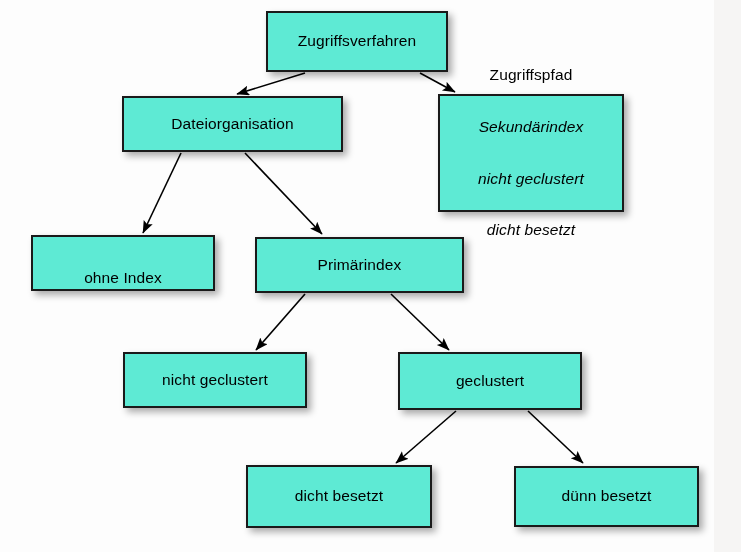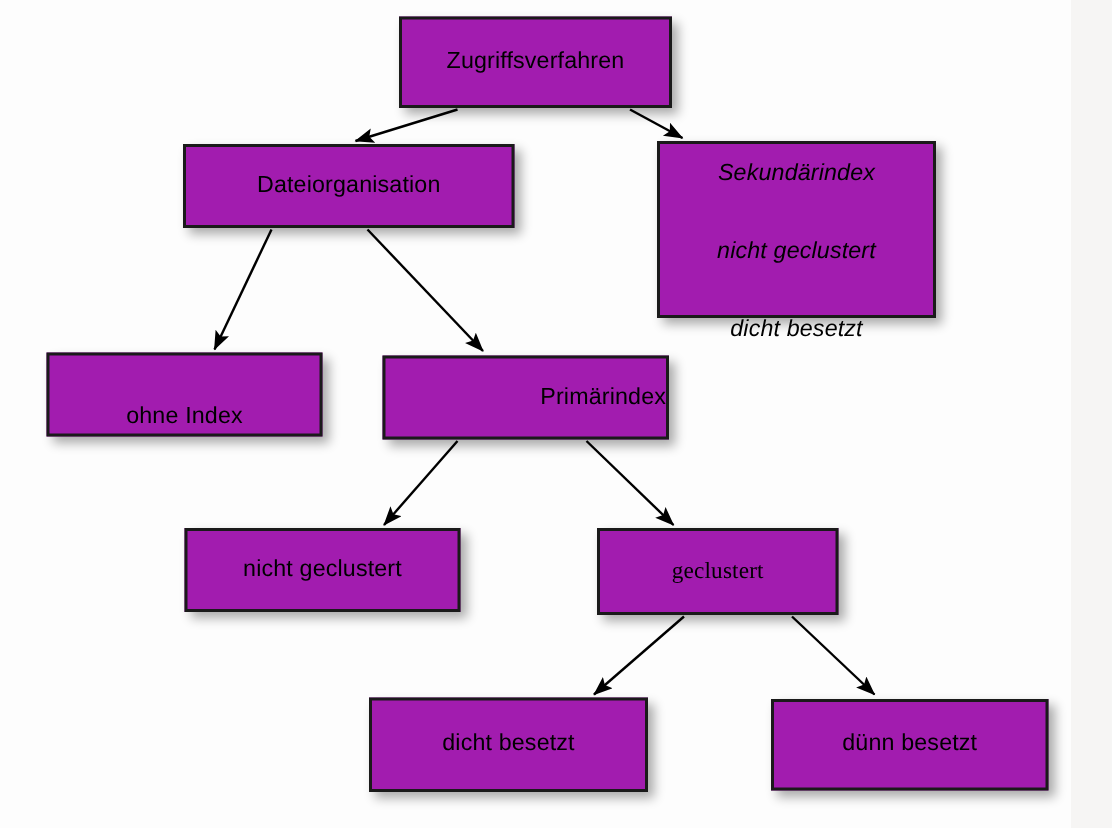--- a/index.html
+++ b/index.html
@@ -33,21 +33,21 @@
   #edges {
     position: absolute;
     left: 0;
     top: 0;
     width: 714px;
     height: 552px;
     pointer-events: none;
   }
   .node {
     position: absolute;
-    background: #a21caf;
+    background: #5eead4;
     border: 2px solid #1a1a1a;
     box-shadow: 4px 4px 7px rgba(0,0,0,0.33);
     display: flex;
     flex-direction: column;
     align-items: center;
     justify-content: center;
     box-sizing: border-box;
     color: #000000;
     font-size: 15.5px;
     line-height: 1.35;
@@ -85,34 +85,35 @@
       </g>
   </svg>
   <div id="node-layer">
       <div class="node" style="left: 266px; top: 11px; width: 182px; height: 61px;">
         <span class="line">Zugriffsverfahren</span>
       </div>
       <div class="node" style="left: 122px; top: 96px; width: 221px; height: 56px;">
         <span class="line">Dateiorganisation</span>
       </div>
       <div class="node" style="left: 438px; top: 94px; width: 186px; height: 118px;">
+        <span class="line">Zugriffspfad</span>
         <span class="line italic">Sekundärindex</span>
         <span class="line italic">nicht geclustert</span>
         <span class="line italic">dicht besetzt</span>
       </div>
       <div class="node" style="left: 31px; top: 235px; width: 184px; height: 56px; justify-content: flex-end;">
         <span class="line">ohne Index</span>
       </div>
-      <div class="node" style="left: 255px; top: 237px; width: 191px; height: 56px; align-items: flex-end;">
+      <div class="node" style="left: 255px; top: 237px; width: 209px; height: 56px;">
         <span class="line">Primärindex</span>
       </div>
       <div class="node" style="left: 123px; top: 352px; width: 184px; height: 56px;">
         <span class="line">nicht geclustert</span>
       </div>
-      <div class="node" style="left: 398px; top: 352px; width: 161px; height: 58px; font-family: Liberation Serif, serif;">
+      <div class="node" style="left: 398px; top: 352px; width: 184px; height: 58px;">
         <span class="line">geclustert</span>
       </div>
       <div class="node" style="left: 246px; top: 465px; width: 186px; height: 63px;">
         <span class="line">dicht besetzt</span>
       </div>
       <div class="node" style="left: 514px; top: 466px; width: 185px; height: 61px;">
         <span class="line">dünn besetzt</span>
       </div>
     </div>
 </div>

